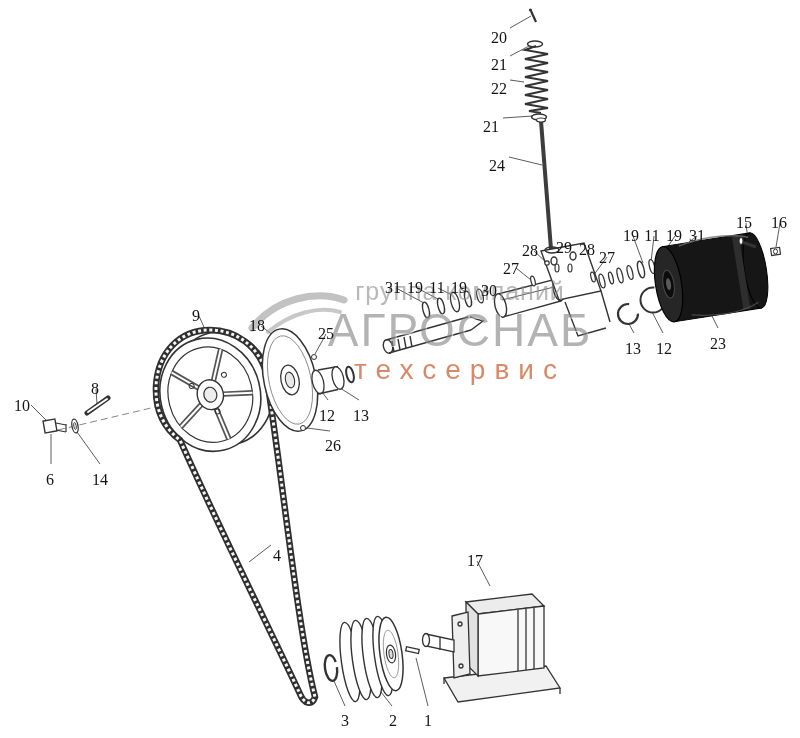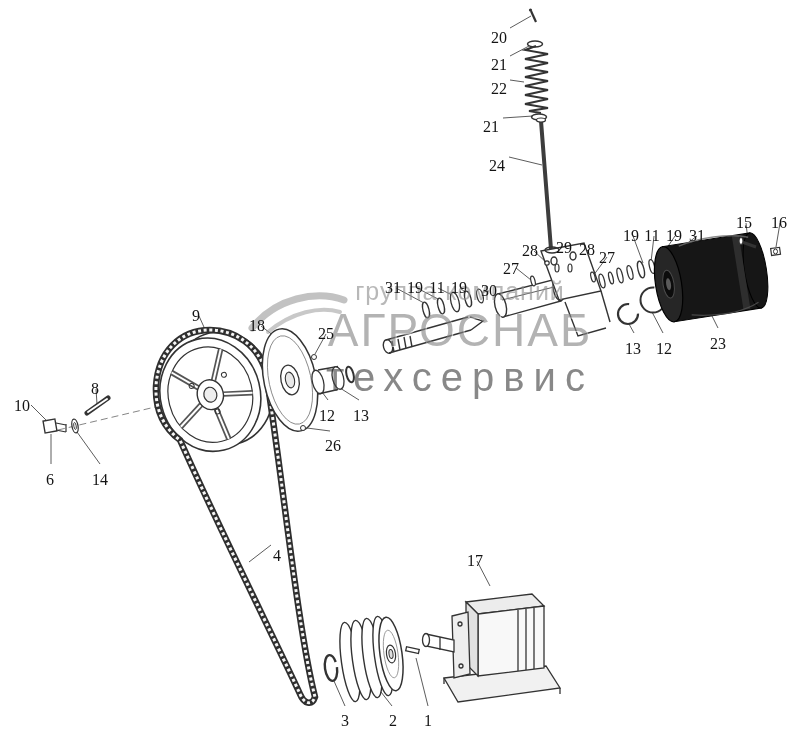--- a/index.html
+++ b/index.html
@@ -12,21 +12,21 @@
     position:absolute; transform:translate(-50%,-50%);
     font-family:"Liberation Serif", serif; font-size:16px; color:#141414; white-space:nowrap;
   }
   .watermark {
     position:absolute; left:295px; top:278px; width:330px; text-align:center;
     opacity:.62; z-index:5; pointer-events:none; font-family:"Liberation Sans", sans-serif;
   }
   .wm-line1 { font-size:25px; letter-spacing:1px; color:#8d8d8d; line-height:1.1; }
   .wm-line2 { font-size:46px; font-weight:normal; letter-spacing:2px; color:#858585;
               line-height:1.05; text-shadow:1px 1px 0 #ffffff; }
-  .wm-line3 { font-size:40px; letter-spacing:9px; color:#404040; line-height:1.15; }
+  .wm-line3 { font-size:28px; letter-spacing:9px; color:#c2410c; line-height:1.15; }
   .wm-logo { position:absolute; left:248px; top:282px; z-index:5; opacity:.6; pointer-events:none; }
 </style>
 </head>
 <body>
 
 <div class="page">
 
   <svg class="drawing" width="800" height="738" viewBox="0 0 800 738" xmlns="http://www.w3.org/2000/svg">
 
     <g stroke="#4a4a4a" stroke-width="0.9" fill="none">

